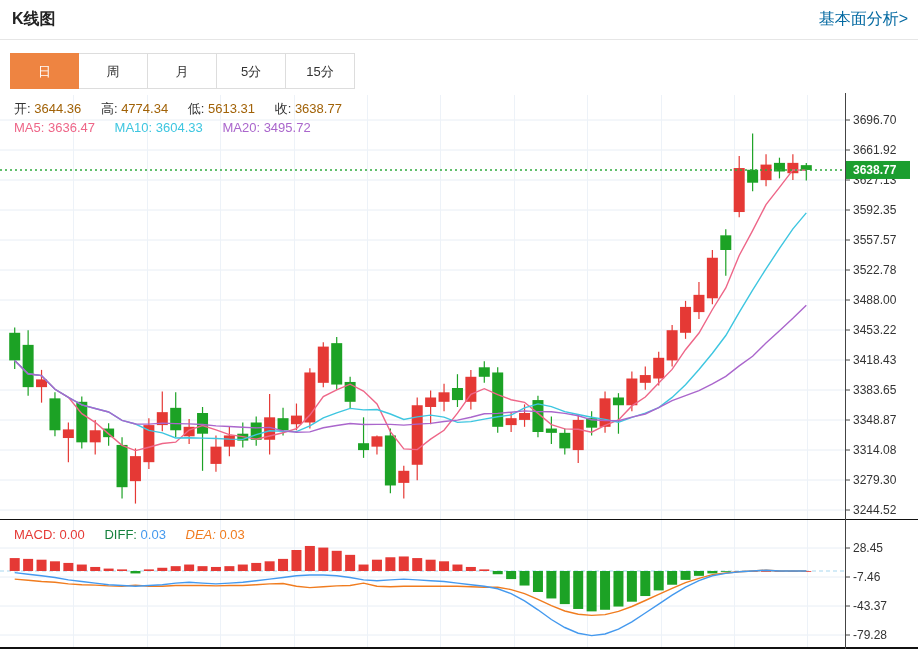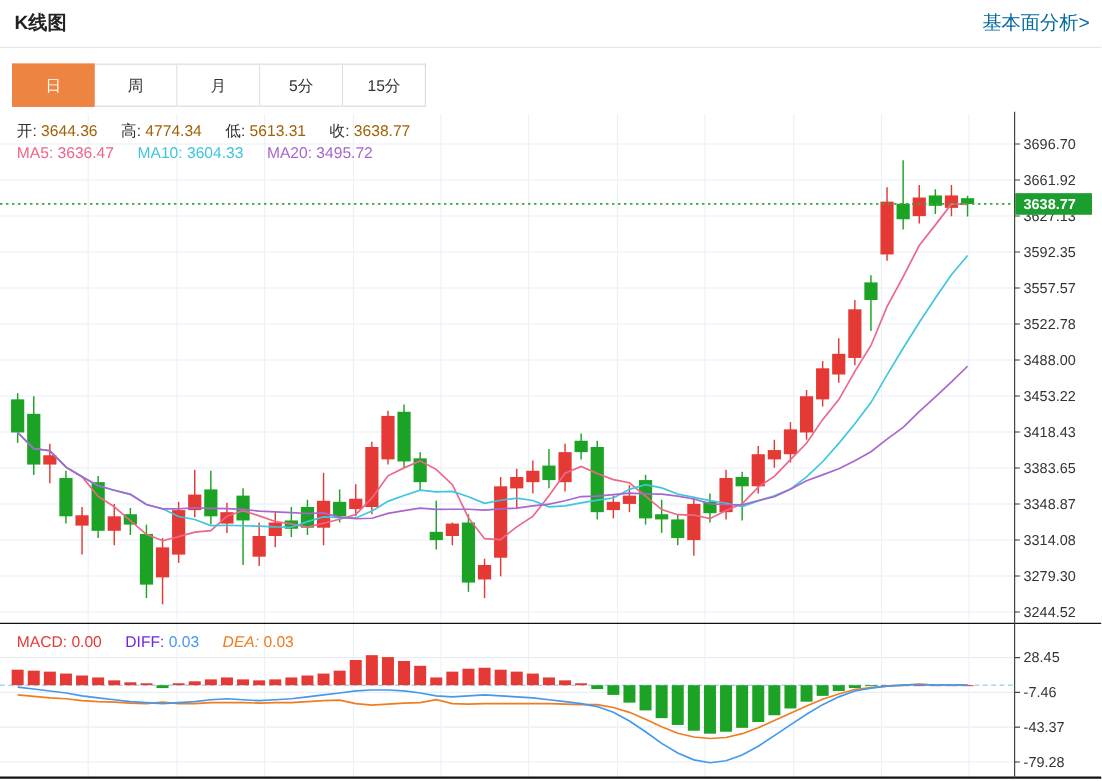--- a/index.html
+++ b/index.html
@@ -24,21 +24,21 @@
   .legend .pair{margin-right:16px;}
   .lab{color:#333;}
   .v-green{color:#a16207;}
   .v-ma5{color:#ee6688;}
   .v-ma10{color:#3ec6e0;}
   .v-ma20{color:#aa66cc;}
   .v-macd{color:#e53935;}
   .v-diff{color:#4499ee;}
   .v-dea{color:#f07c1f;}
   .lab-ma5{color:#ee6688;}.lab-ma10{color:#3ec6e0;}.lab-ma20{color:#aa66cc;}
-  .lab-macd{color:#e53935;}.lab-diff{color:#6d28d9;}.lab-dea{color:#f07c1f;font-style:italic;}
+  .lab-macd{color:#e53935;}.lab-diff{color:#15803d;}.lab-dea{color:#f07c1f;font-style:italic;}
 </style>
 </head>
 <body>
 
 <div class="header">
   <div class="title">K线图</div>
   <div class="link">基本面分析&gt;</div>
 </div>
 
 <div class="tabs">

